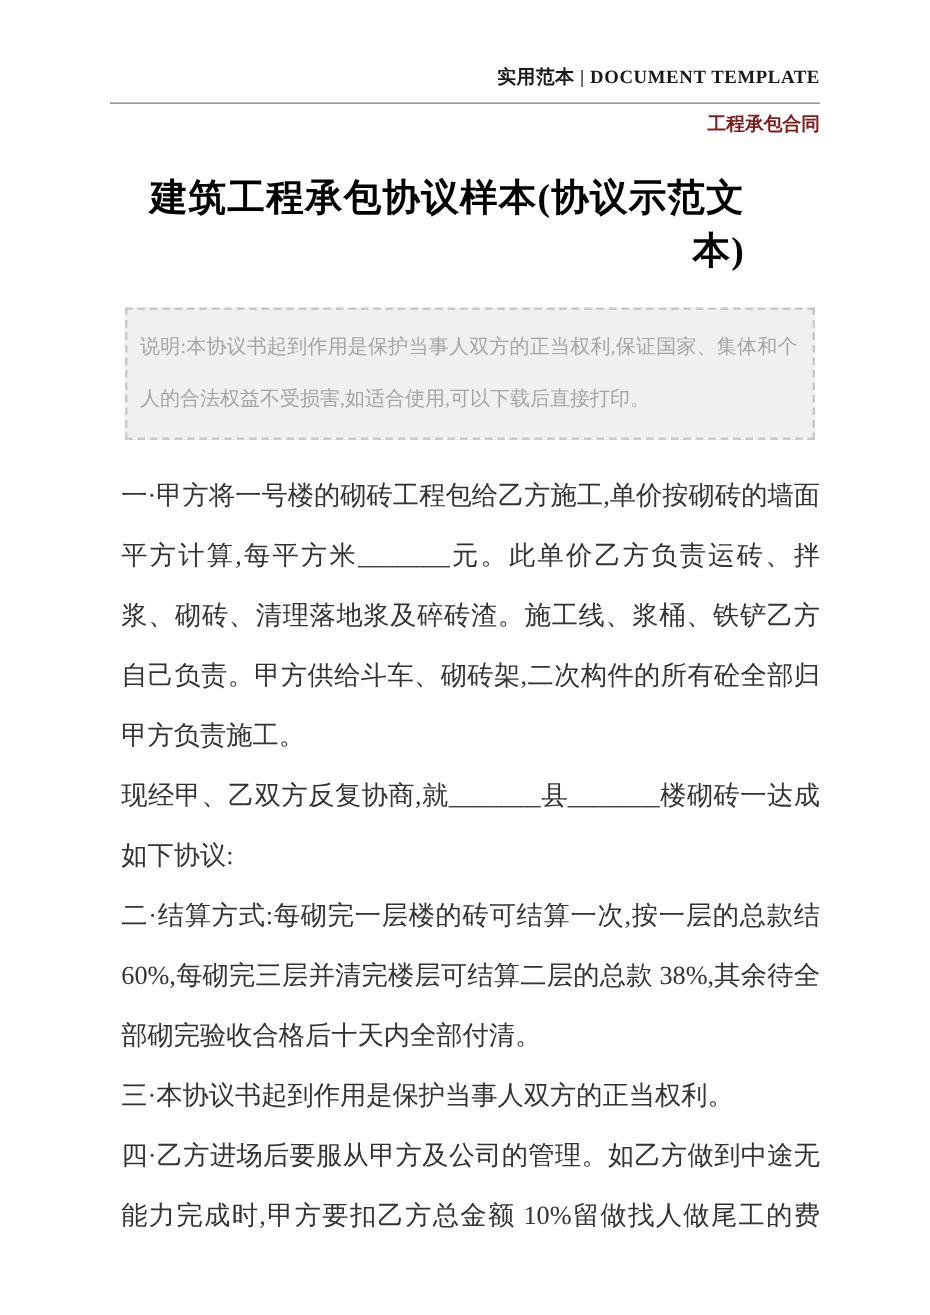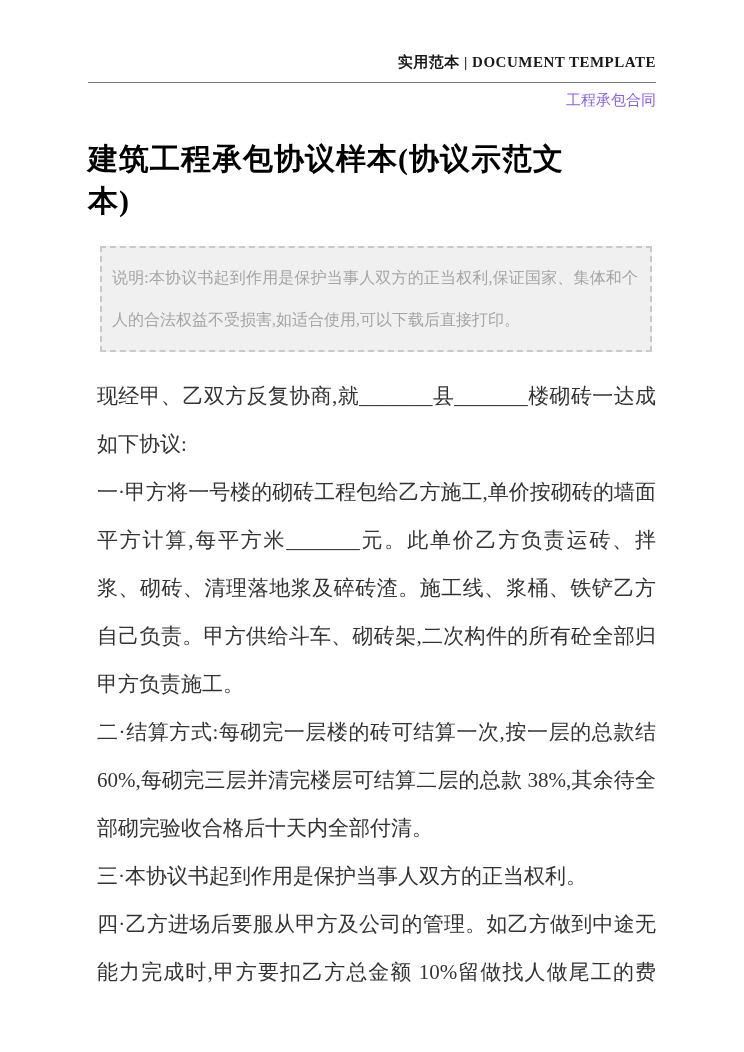--- a/index.html
+++ b/index.html
@@ -32,31 +32,31 @@
   }
   .header-rule {
     border: none;
     border-bottom: 1px solid #7a7a7a;
     margin: 10px 0 0 0;
     height: 0;
   }
   .category-line {
     text-align: right;
     font-size: 15px;
-    font-weight: normal;
-    color: #8b5cf6;
+    font-weight: bold;
+    color: #7f1d1d;
     line-height: 20px;
     margin-top: 7px;
   }
 
   
   .doc-title {
     margin: 28px 0 0 0;
     padding-right: 60px;
-    text-align: left;
+    text-align: right;
     font-size: 30px;
     line-height: 42px;
     font-weight: bold;
     color: #000000;
     letter-spacing: 1px;
   }
 
   
   .notice-box {
     margin: 24px 4px 0 12px;
@@ -90,20 +90,20 @@
     <div class="brand-line">实用范本 | DOCUMENT TEMPLATE</div>
     <div class="header-rule"></div>
     <div class="category-line">工程承包合同</div>
   </header>
 
   <h1 class="doc-title">建筑工程承包协议样本(协议示范文本)</h1>
 
   <div class="notice-box">说明:本协议书起到作用是保护当事人双方的正当权利,保证国家、集体和个人的合法权益不受损害,如适合使用,可以下载后直接打印。</div>
 
   <main class="doc-body">
+    <p>一·甲方将一号楼的砌砖工程包给乙方施工,单价按砌砖的墙面平方计算,每平方米_______元。此单价乙方负责运砖、拌浆、砌砖、清理落地浆及碎砖渣。施工线、浆桶、铁铲乙方自己负责。甲方供给斗车、砌砖架,二次构件的所有砼全部归甲方负责施工。</p>
     <p>现经甲、乙双方反复协商,就_______县_______楼砌砖一达成如下协议:</p>
-    <p>一·甲方将一号楼的砌砖工程包给乙方施工,单价按砌砖的墙面平方计算,每平方米_______元。此单价乙方负责运砖、拌浆、砌砖、清理落地浆及碎砖渣。施工线、浆桶、铁铲乙方自己负责。甲方供给斗车、砌砖架,二次构件的所有砼全部归甲方负责施工。</p>
     <p>二·结算方式:每砌完一层楼的砖可结算一次,按一层的总款结60%,每砌完三层并清完楼层可结算二层的总款 38%,其余待全部砌完验收合格后十天内全部付清。</p>
     <p>三·本协议书起到作用是保护当事人双方的正当权利。</p>
     <p>四·乙方进场后要服从甲方及公司的管理。如乙方做到中途无能力完成时,甲方要扣乙方总金额 10%留做找人做尾工的费用。</p>
   </main>
 
 </div>
 
 </body></html>

